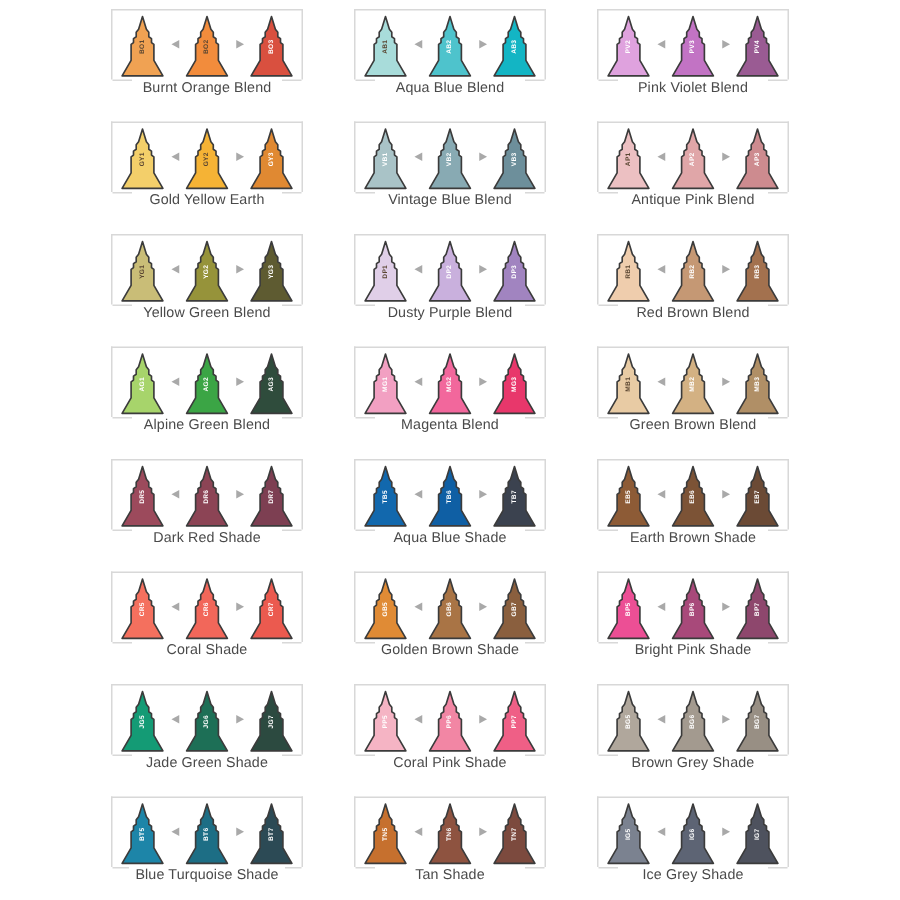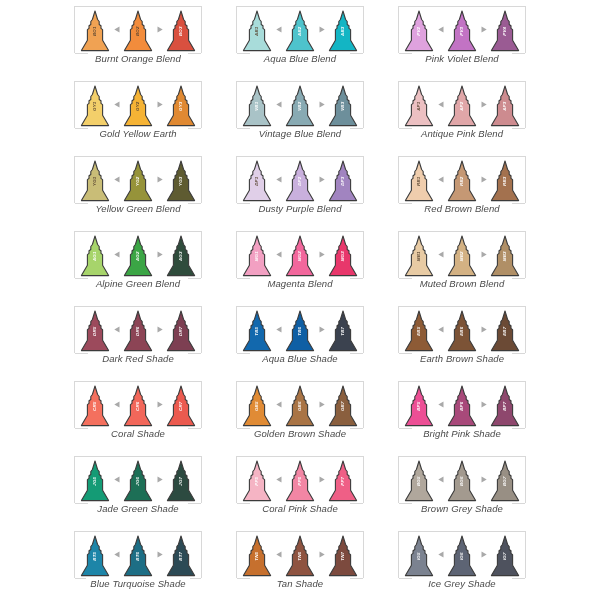--- a/index.html
+++ b/index.html
@@ -25,21 +25,20 @@
     box-sizing: border-box;
     width: 600px;
   }
 
   .swatch-card {
     position: relative;
     width: 128px;
     height: 58px;
     margin: 4px auto 0 auto;
     box-sizing: border-box;
-    font-style: italic;
   }
 
   
   .card-frame {
     position: absolute;
     left: 0;
     top: 0;
     right: 0;
     bottom: 11px;
     border: 1px solid #d8d8d8;
@@ -558,21 +557,21 @@
               <path d="M1 0.6 L1 6.4 L6.2 3.5 Z" fill="#a9a9a9"></path>
             </svg>
           </div>
           <div class="marker">
             <svg viewBox="0 0 30 42">
               <path d="M15 1 L17.6 9.5 L19.2 11.5 L19.2 14.5 L21.0 15.8 L21.0 18.4 L22.6 19.6 L22.6 30.2 L28.6 40.6 L1.4 40.6 L7.4 30.2 L7.4 19.6 L9.0 18.4 L9.0 15.8 L10.8 14.5 L10.8 11.5 L12.4 9.5 Z" fill="#b08f66" stroke="#3b3b3b" stroke-width="1.1" stroke-linejoin="round"></path>
             </svg>
             <div class="marker-code">MB3</div>
           </div>
         </div>
-        <div class="card-caption"><span>Muted Brown Blend</span></div>
+        <div class="card-caption"><span>Green Brown Blend</span></div>
       </div>
     </div>
     <div>
       <div class="swatch-card">
         <div class="card-frame"></div>
         <div class="markers-row">
           <div class="marker">
             <svg viewBox="0 0 30 42">
               <path d="M15 1 L17.6 9.5 L19.2 11.5 L19.2 14.5 L21.0 15.8 L21.0 18.4 L22.6 19.6 L22.6 30.2 L28.6 40.6 L1.4 40.6 L7.4 30.2 L7.4 19.6 L9.0 18.4 L9.0 15.8 L10.8 14.5 L10.8 11.5 L12.4 9.5 Z" fill="#9c4a5c" stroke="#3b3b3b" stroke-width="1.1" stroke-linejoin="round"></path>
             </svg>

